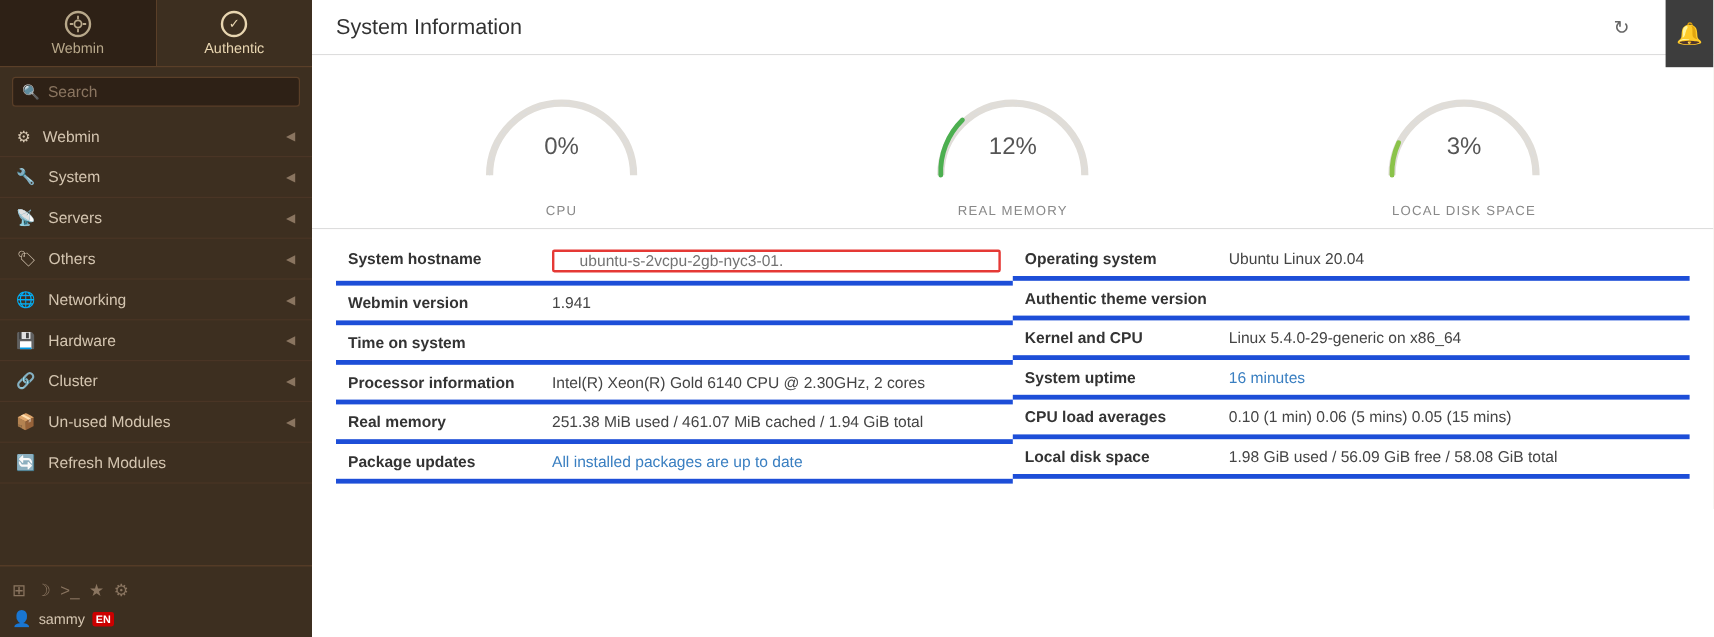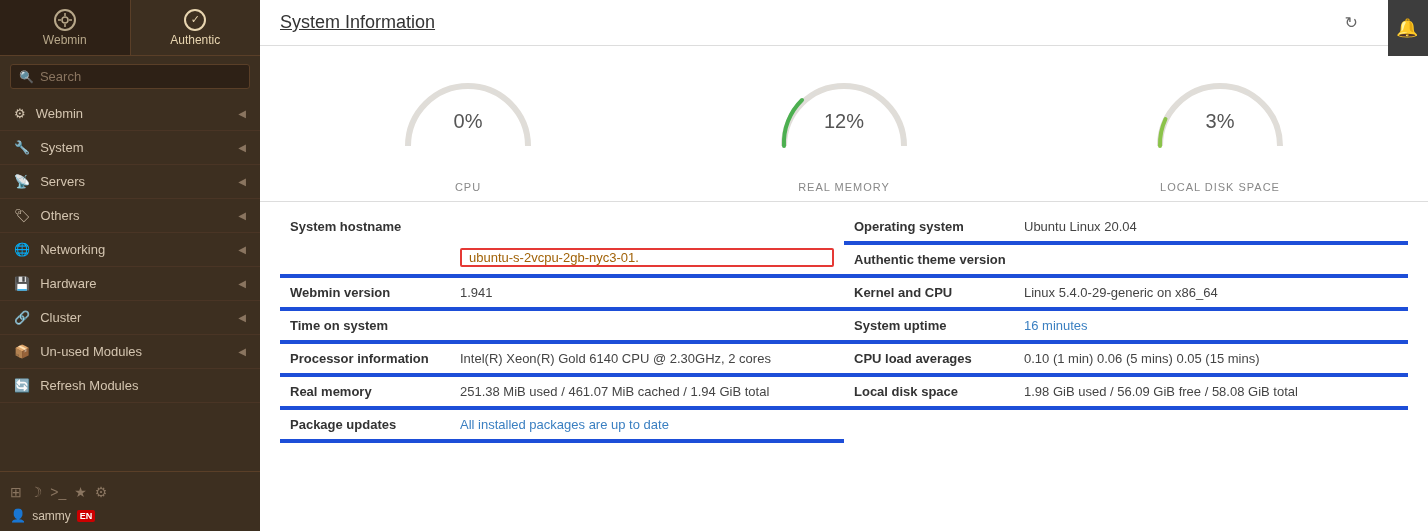--- a/index.html
+++ b/index.html
@@ -132,21 +132,21 @@
       overflow: hidden;
     }
     .main-header {
       background: white;
       padding: 12px 20px;
       border-bottom: 1px solid #ddd;
       display: flex;
       align-items: center;
       justify-content: space-between;
     }
-    .main-title { font-size: 18px; color: #333; font-weight: normal; text-decoration: underline; }
+    .main-title { font-size: 18px; color: #333; font-weight: normal; }
     .refresh-btn { color: #666; cursor: pointer; font-size: 16px; }
 
     .notification-bell {
       position: absolute;
       right: 0;
       top: 0;
       width: 40px;
       height: 56px;
       background: #3d3d3d;
       display: flex;
@@ -171,21 +171,21 @@
       flex-direction: column;
       align-items: center;
       width: 200px;
     }
     .gauge-svg { width: 160px; height: 110px; }
     .gauge-label {
       font-size: 11px;
       letter-spacing: 1px;
       color: #888;
       text-transform: uppercase;
-      margin-top: 15px;
+      margin-top: 4px;
       margin-bottom: 8px;
     }
 
     
     .info-section {
       flex: 1;
       overflow-y: auto;
       padding: 10px 20px;
       background: white;
     }
@@ -206,26 +206,25 @@
       min-width: 170px;
       font-size: 13px;
     }
     .info-value {
       color: #444;
       font-size: 13px;
       flex: 1;
     }
     .info-value.link { color: #3a7fc1; cursor: pointer; }
     .info-value.highlight {
-      color: #a16207;
+      color: #737373;
       border: 2px solid #e53935;
-      padding: 0 7px;
+      padding: 0 21px;
       border-radius: 2px;
       display: inline-block;
-      margin-top: 29px;
     }
     .info-icon {
       display: inline-flex;
       align-items: center;
       justify-content: center;
       width: 16px; height: 16px;
       border-radius: 50%;
       background: #555;
       color: white;
       font-size: 10px;

